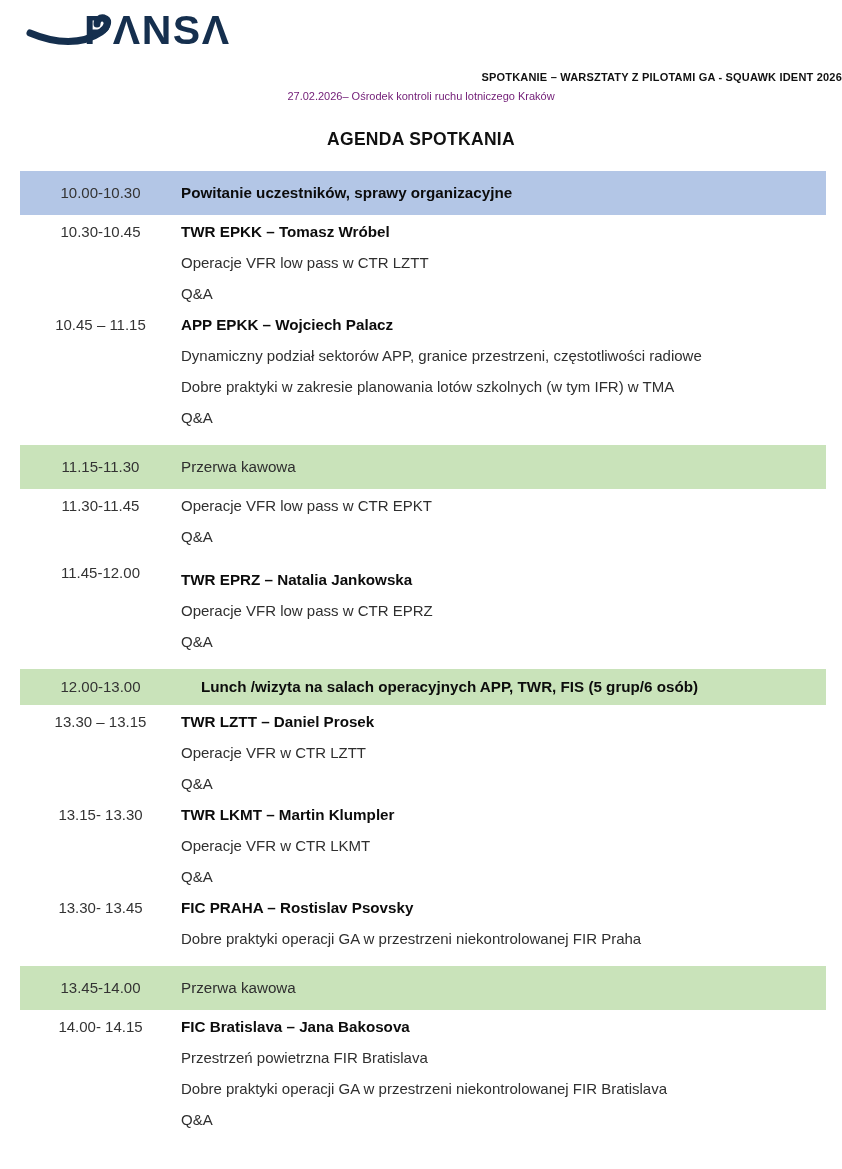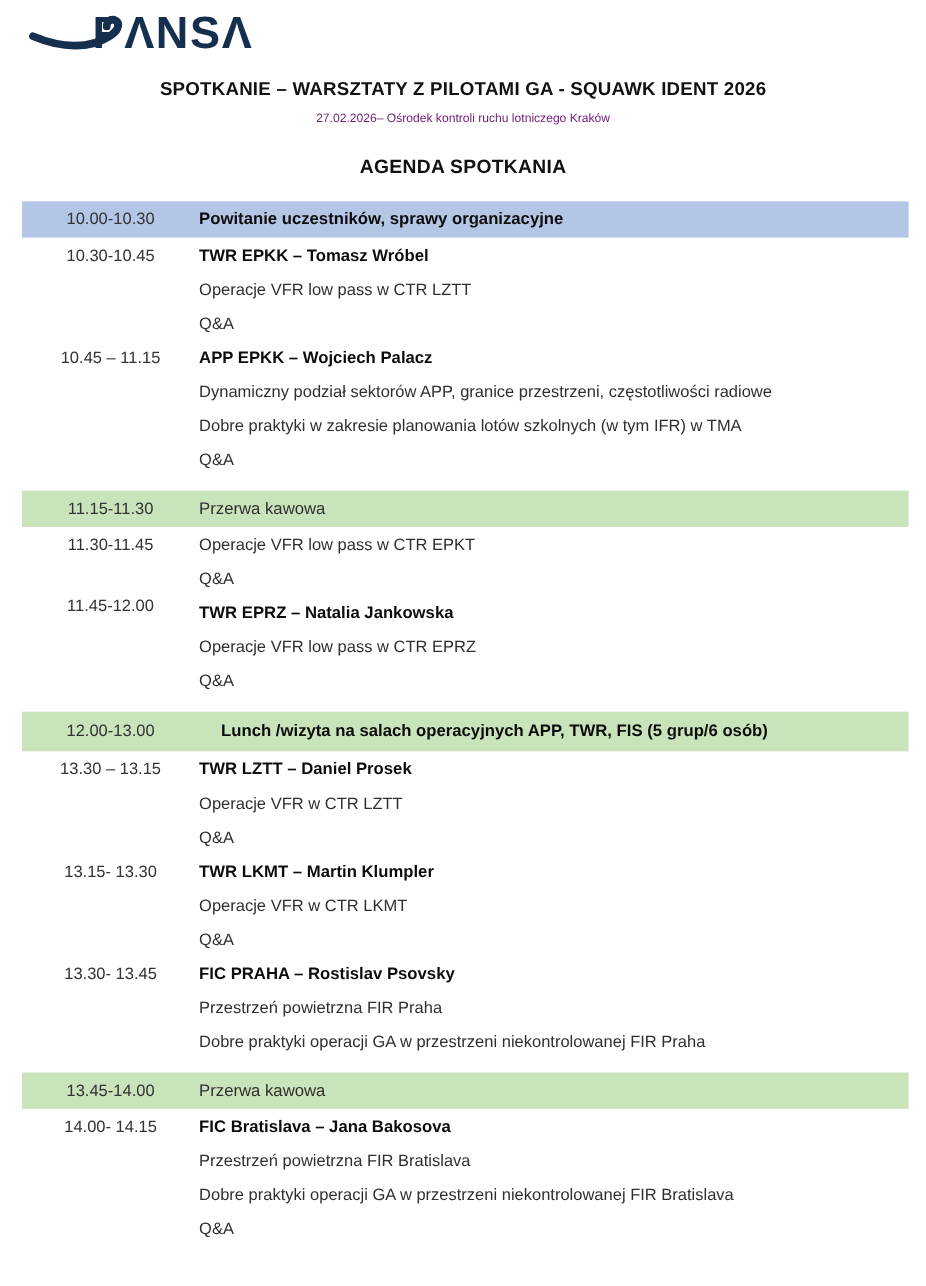--- a/index.html
+++ b/index.html
@@ -18,23 +18,23 @@
   :root {
     --hl-blue: #b3c6e6;
     --hl-green: #c9e3ba;
     --navy: #152f4e;
   }
   .logo-wrap {
     padding: 7px 0 0 26px;
     height: 44px;
   }
   .doc-title {
-    text-align: center;
+    text-align: right;
     font-weight: bold;
-    font-size: 17px;
+    font-size: 11px;
     letter-spacing: 0.2px;
     color: #111111;
     margin-top: 20px;
   }
   .doc-subtitle {
     text-align: center;
     font-size: 11px;
     color: #701a75;
     margin-top: 6px;
   }
@@ -75,31 +75,31 @@
     font-weight: normal;
     color: #2f2f2f;
   }
   .session-line {
     font-size: 15px;
     color: #2f2f2f;
     line-height: 20px;
     margin-bottom: 11px;
   }
   .band {
-    height: 33px;
+    height: 44px;
     align-items: center;
     margin: 6px 0 7px 0;
   }
   .band:first-child { margin-top: 0; }
   .band .session-title { margin-bottom: 0; }
   .band .content-cell { padding-top: 0; }
   .band.hl-blue { background: var(--hl-blue); }
   .band.hl-green { background: var(--hl-green); }
   .band.tall { height: 36px; gap: 20px; }
-  .offset-block { margin-top: 0; }
+  .offset-block { margin-top: 12px; }
   .offset-block .time-cell { transform: translateY(-7px); }
 </style>
 </head>
 <body>
 
 <header>
   <div class="logo-wrap">
     <svg width="212" height="44" viewBox="0 0 212 44">
       <path d="M4 26 C 30 37 56 38 75 25 C 82 20 84 13 78 11 C 74 10 71 13 71 17" fill="none" stroke="#152f4e" stroke-width="7" stroke-linecap="round"></path>
       <text x="58" y="37" font-size="41" font-weight="bold" letter-spacing="1.5" fill="#152f4e" font-family="Liberation Sans, sans-serif">PΛNSΛ</text>
@@ -174,21 +174,20 @@
       <div class="content-cell">
         <div class="session-title">TWR LKMT – Martin Klumpler</div>
         <div class="session-line">Operacje VFR w CTR LKMT</div>
         <div class="session-line">Q&amp;A</div>
       </div>
     </div>
     <div class="agenda-row">
       <div class="time-cell">13.30- 13.45</div>
       <div class="content-cell">
         <div class="session-title">FIC PRAHA – Rostislav Psovsky</div>
-        <div class="session-line">Przestrzeń powietrzna FIR Praha</div>
         <div class="session-line">Dobre praktyki operacji GA w przestrzeni niekontrolowanej FIR Praha</div>
       </div>
     </div>
     <div class="agenda-row band hl-green">
       <div class="time-cell">13.45-14.00</div>
       <div class="content-cell">
         <div class="session-title regular">Przerwa kawowa</div>
       </div>
     </div>
     <div class="agenda-row">

